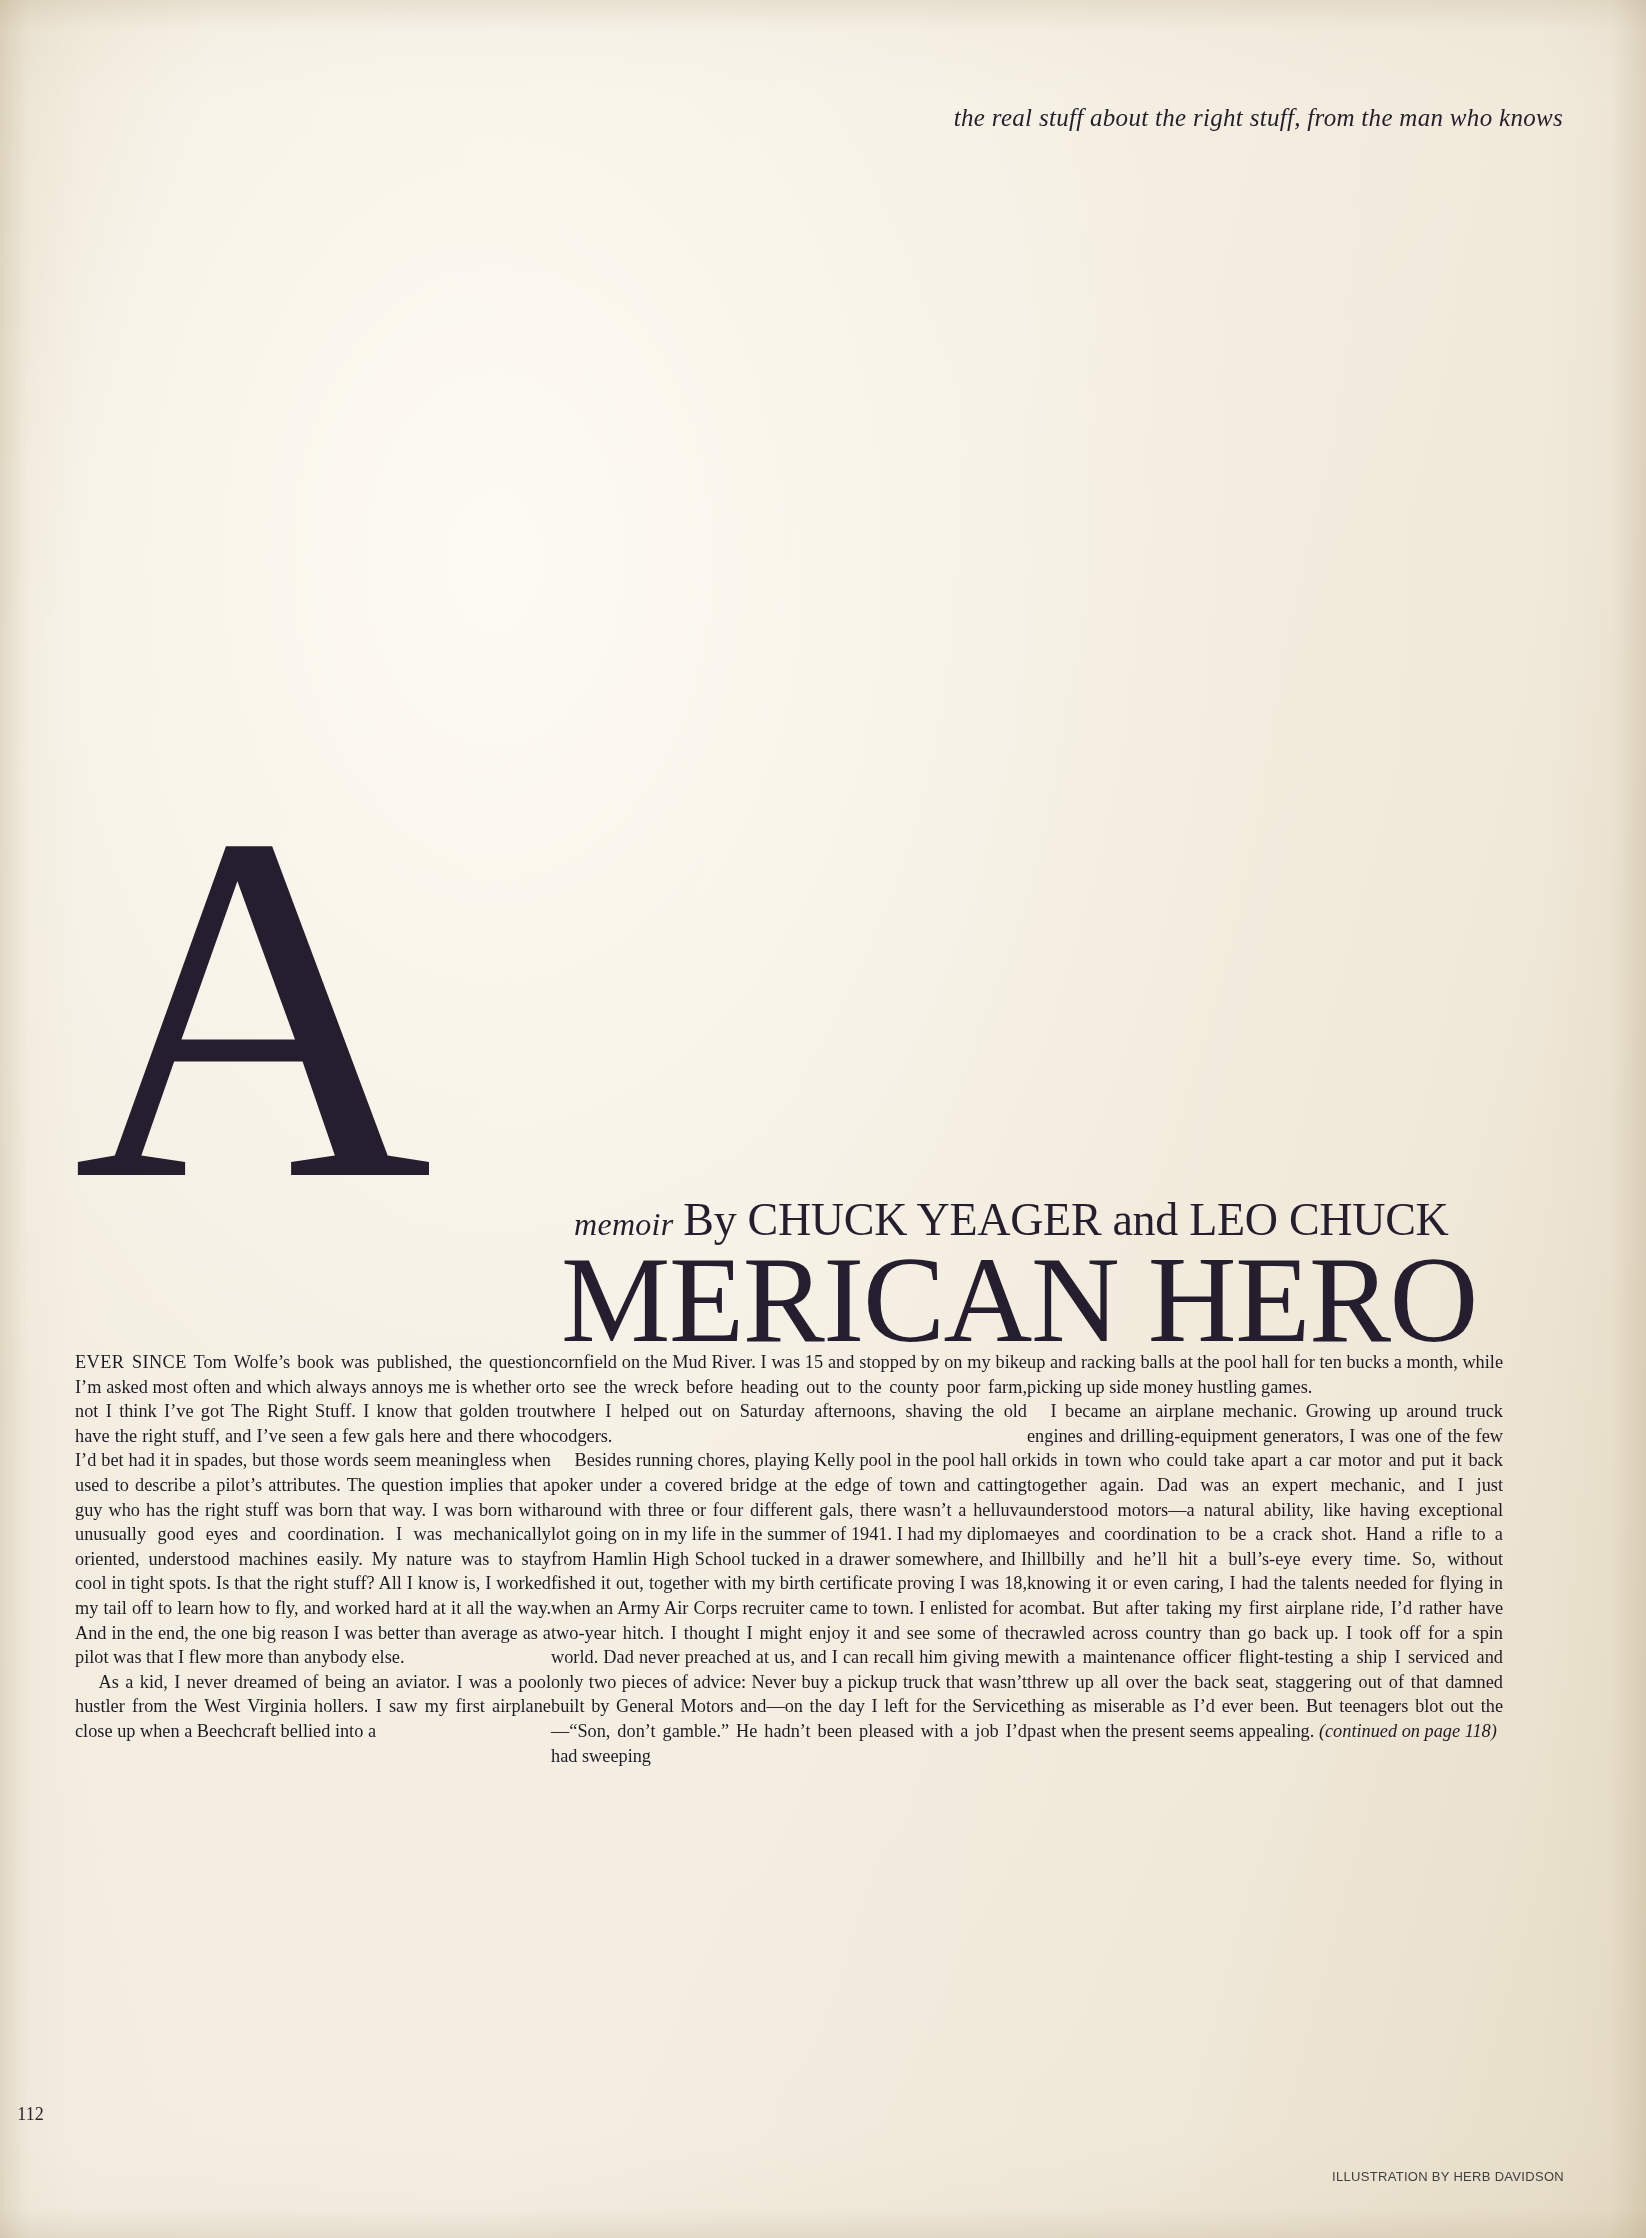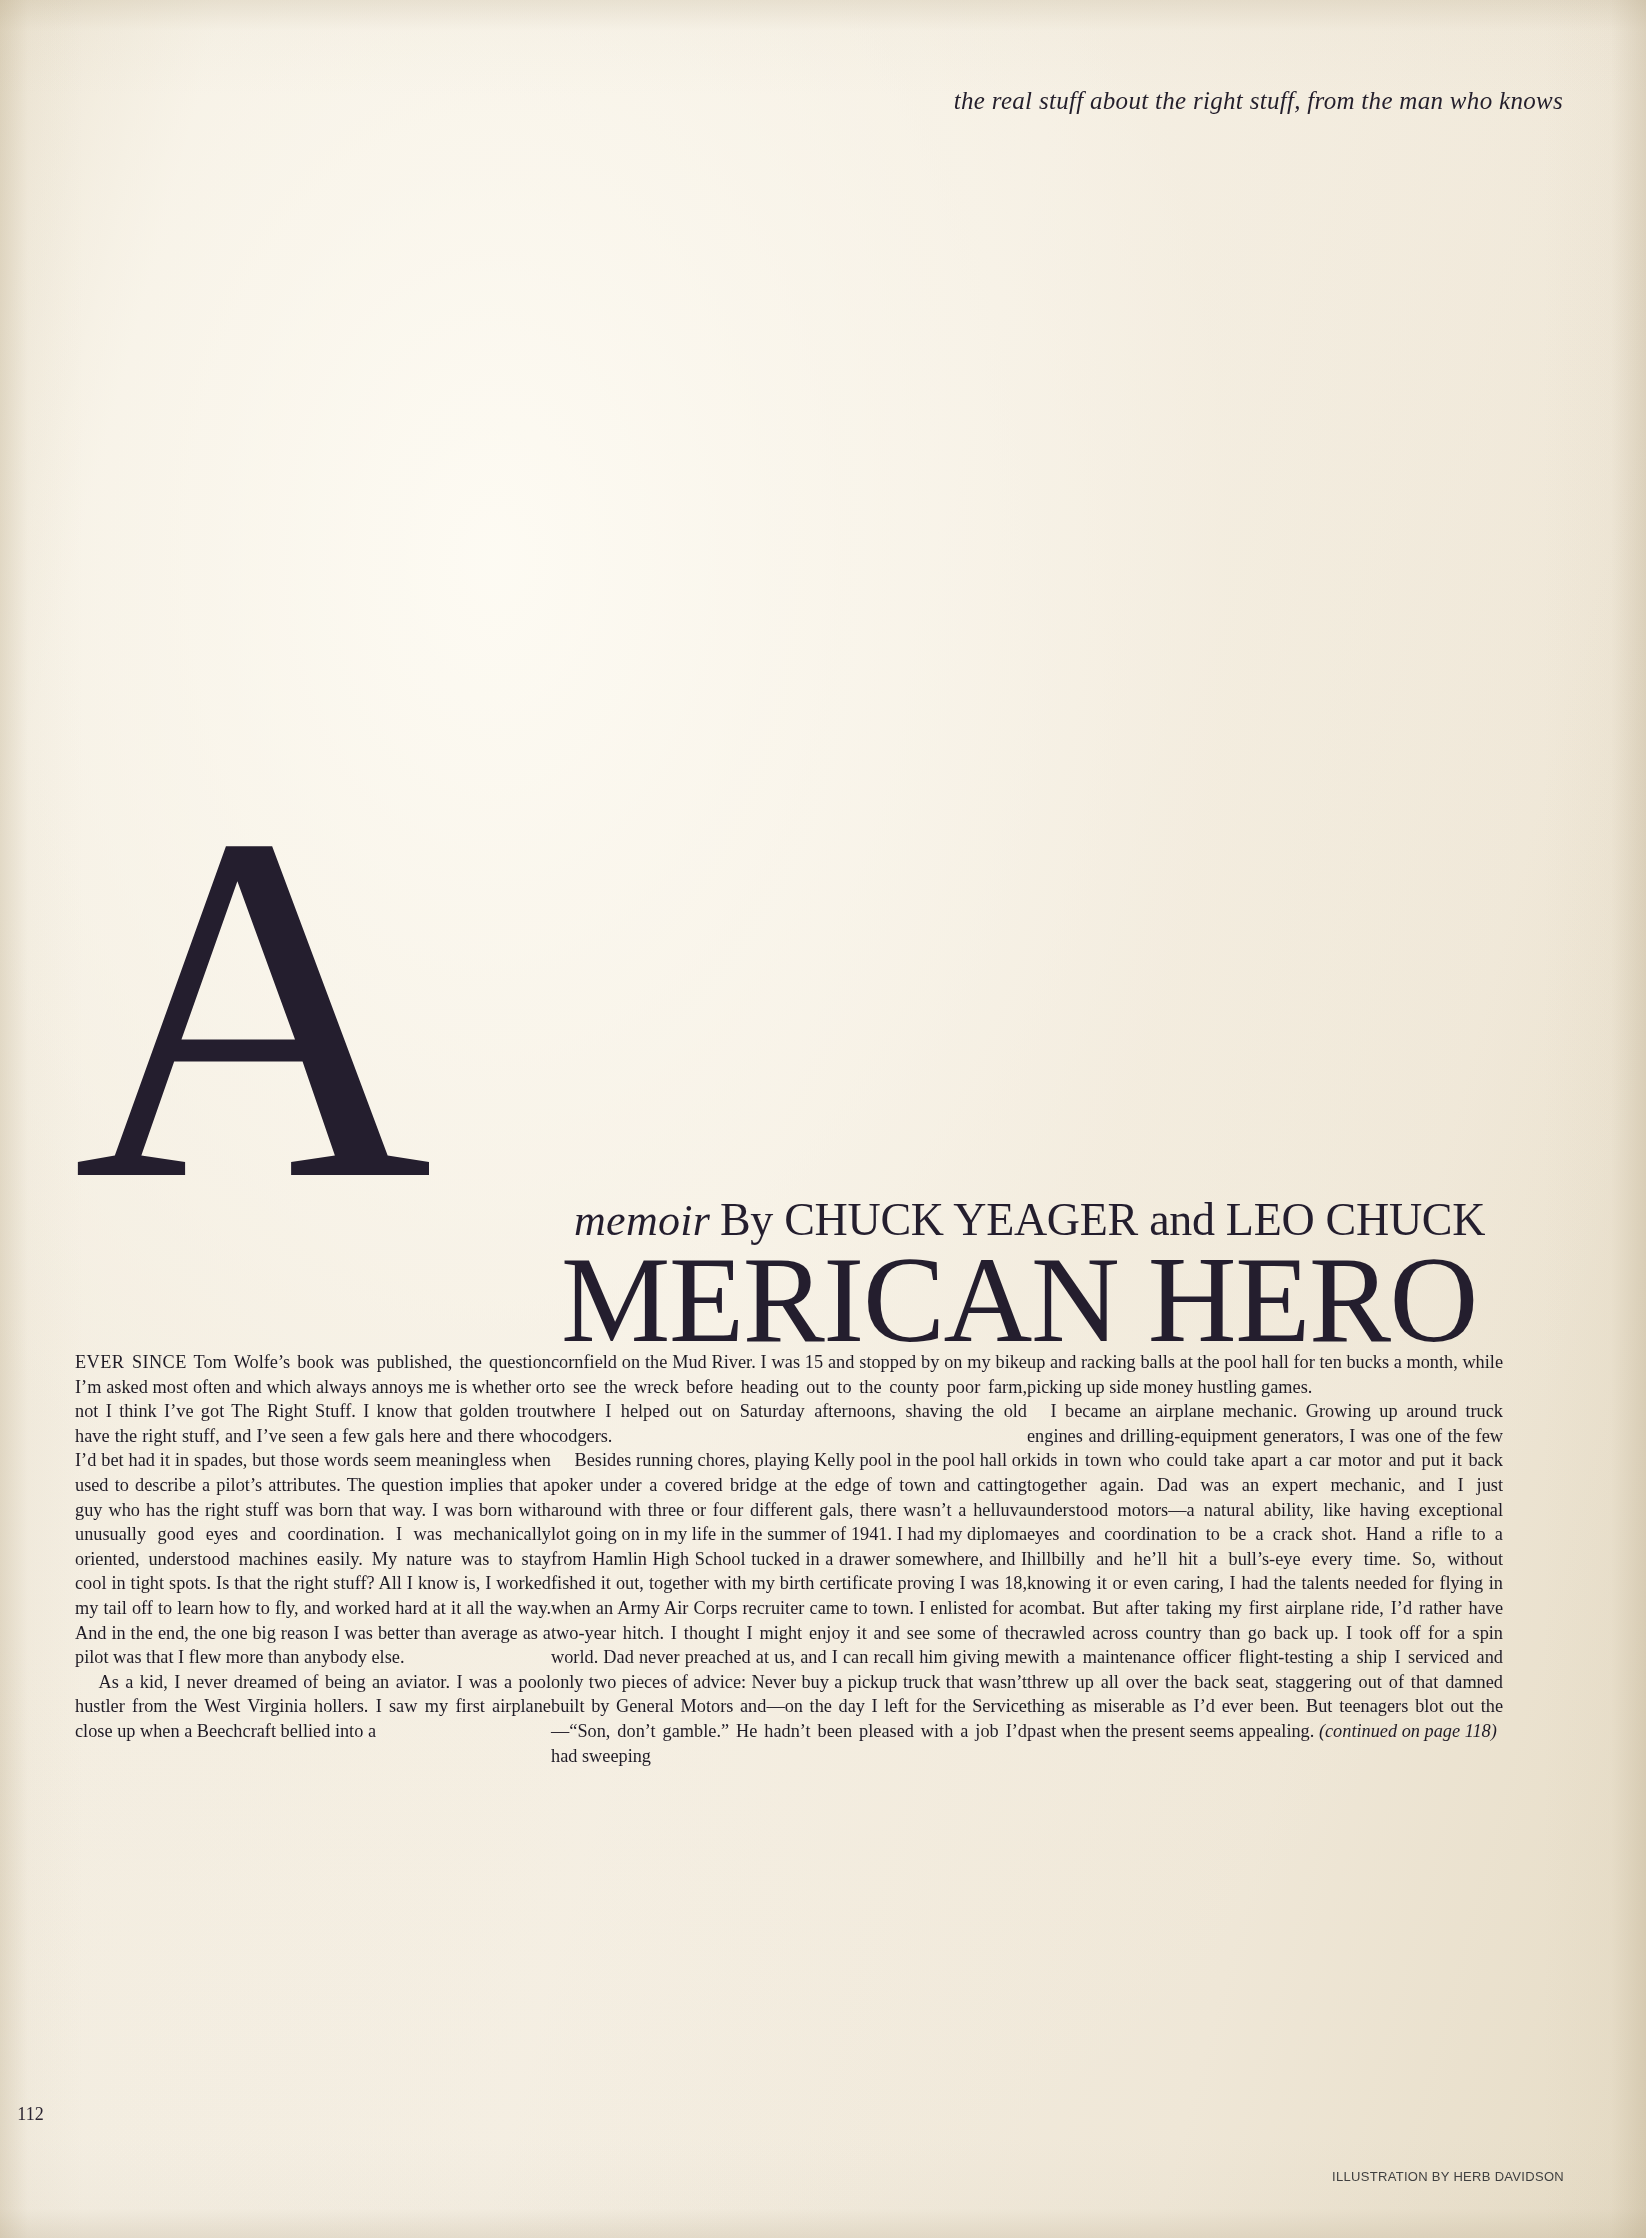--- a/index.html
+++ b/index.html
@@ -37,21 +37,21 @@
   }
 
   .page {
     position: absolute;
     inset: 0;
   }
 
   
   .kicker {
     position: absolute;
-    top: 87px;
+    top: 104px;
     left: 0;
     right: 83px;
     text-align: right;
     font-family: "Liberation Serif", serif;
     font-style: italic;
     font-size: 25px;
     letter-spacing: 0.3px;
     color: #241f2c;
   }
 
@@ -71,21 +71,21 @@
   .byline {
     position: absolute;
     left: 574px;
     top: 1193px;
     width: 996px;
     color: #241e2e;
     white-space: nowrap;
   }
   .byline .memoir {
     font-style: italic;
-    font-size: 44px;
+    font-size: 32px;
     letter-spacing: 0.3px;
   }
   .byline .names {
     font-size: 46px;
     letter-spacing: -0.3px;
     margin-left: 9.7px;
   }
 
   .headline {
     position: absolute;

